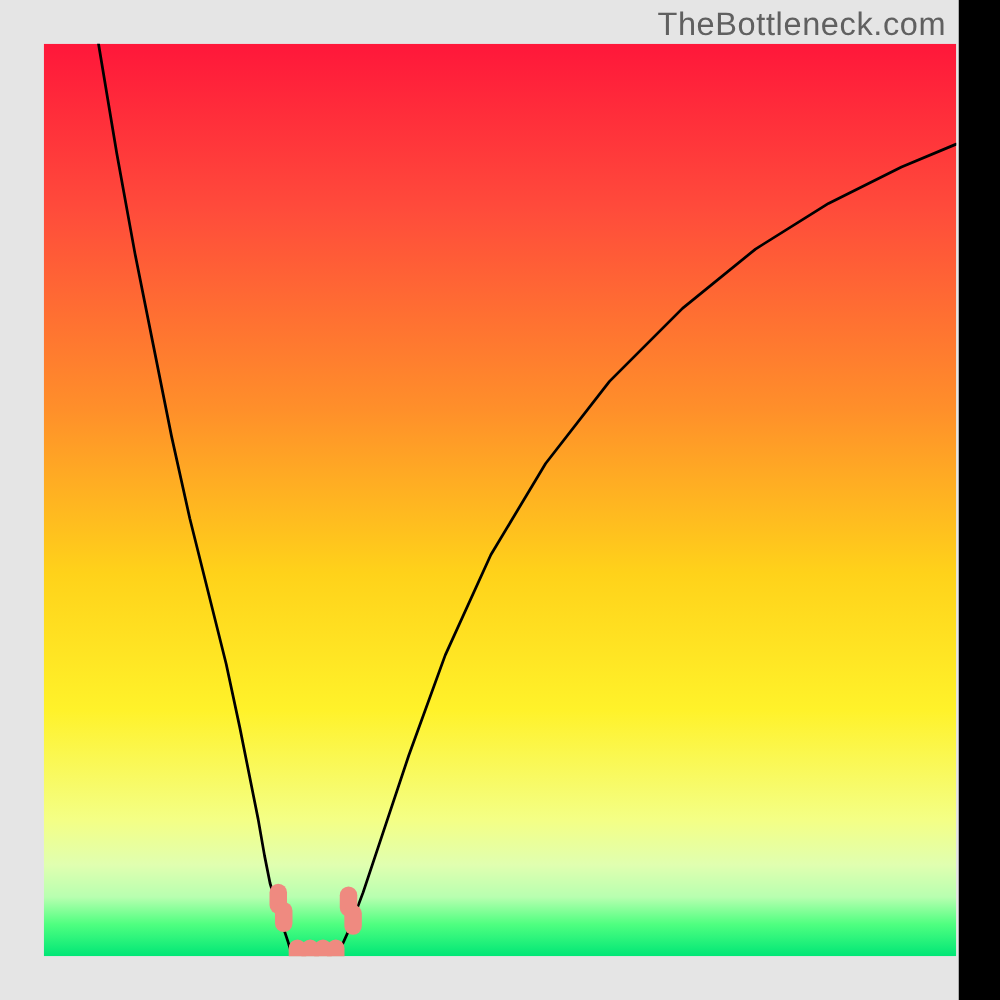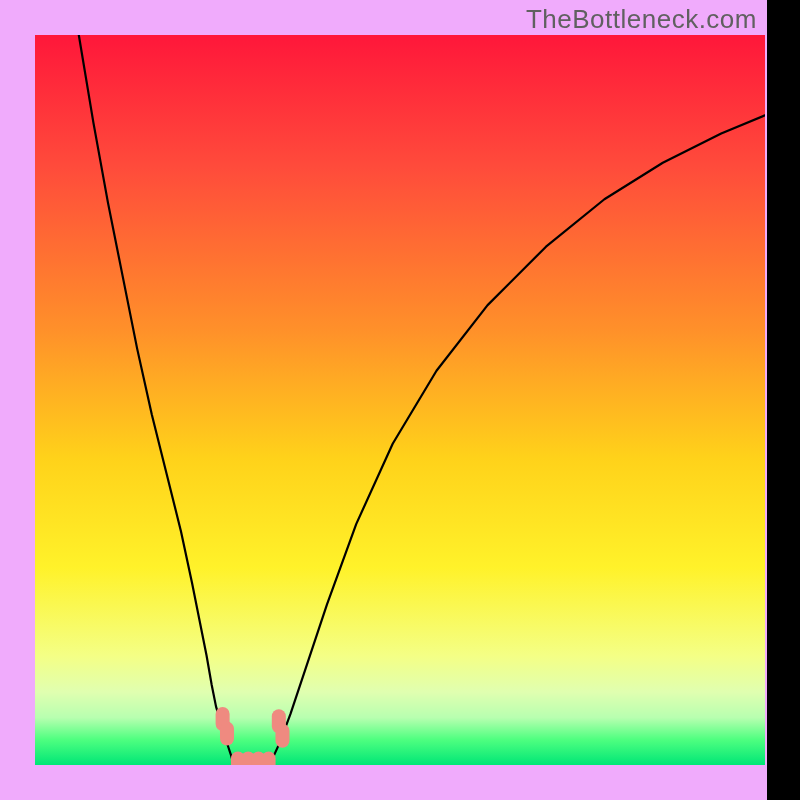--- a/index.html
+++ b/index.html
@@ -9,21 +9,21 @@
     height: 800px;
     background: #000;
     overflow: hidden;
   }
   .frame {
     position: absolute;
     left: 0;
     top: 0;
     width: 767px;
     height: 800px;
-    background: #f0abfc;
+    background: #e5e5e5;
   }
   .watermark {
     position: absolute;
     top: 4px;
     right: 10px;
     font-family: Arial, Helvetica, sans-serif;
     font-size: 26px;
     color: #606060;
     letter-spacing: 0.5px;
     font-weight: 500;

